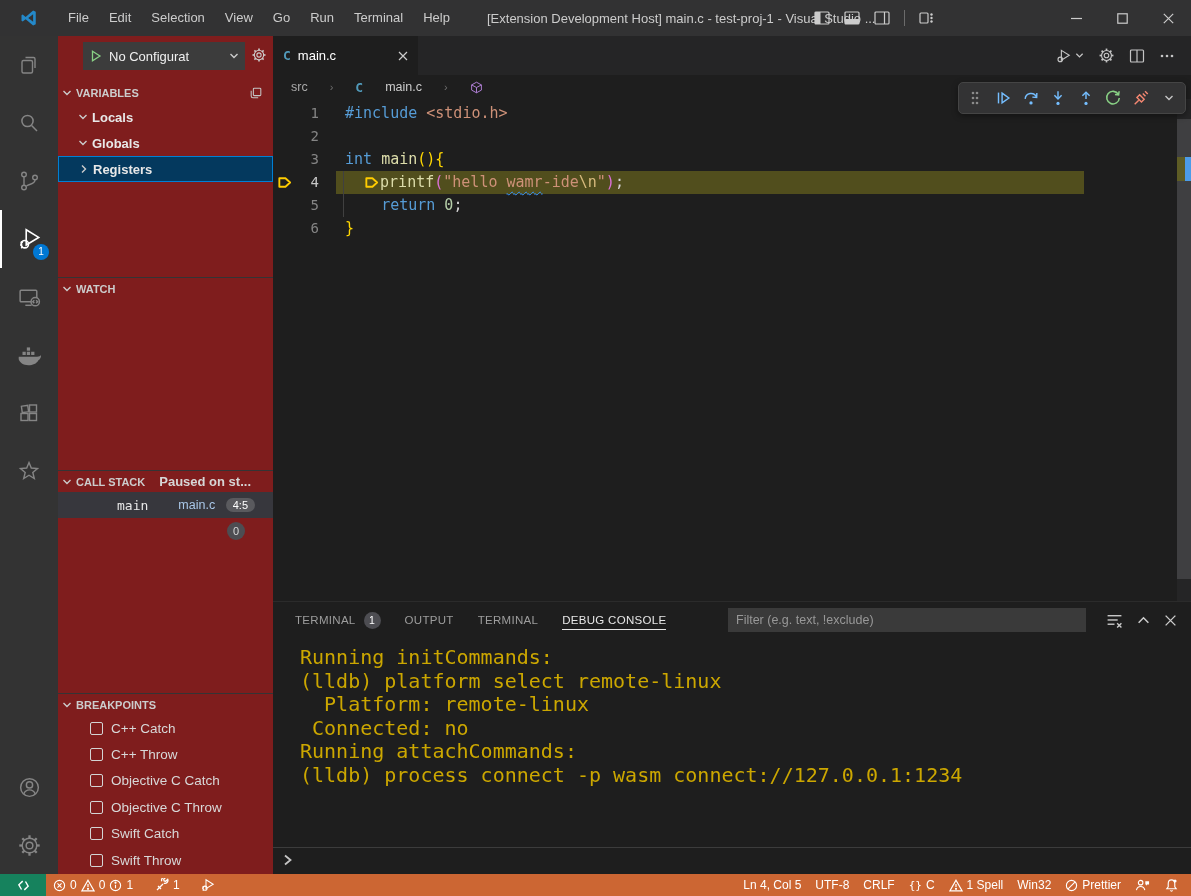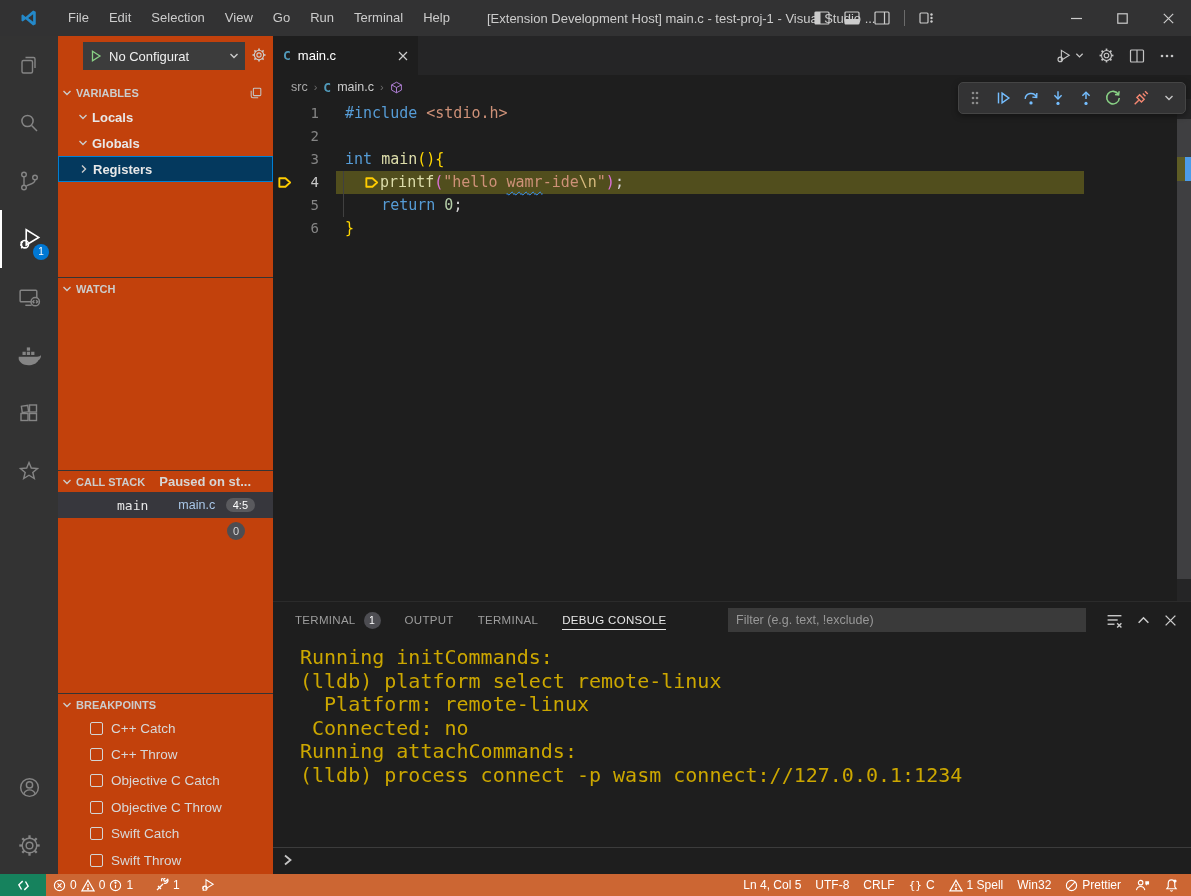--- a/index.html
+++ b/index.html
@@ -24,21 +24,21 @@
   .activitybar { position:absolute; top:36px; left:0; width:58px; bottom:22px; background:#333333;
     display:flex; flex-direction:column; }
   .ab-item { position:relative; height:58px; display:flex; align-items:center; justify-content:center;
     color:#858585; }
   .ab-item.active { color:#ffffff; border-left:2px solid #ffffff; }
   .ab-badge { position:absolute; right:9px; bottom:8px; min-width:16px; height:16px; border-radius:8px;
     background:#0078d4; color:#fff; font-size:10px; line-height:16px; text-align:center; }
   .ab-bottom { margin-top:auto; }
 
   
-  .sidebar { position:absolute; top:36px; left:58px; width:215px; bottom:22px; background:#c2410c;
+  .sidebar { position:absolute; top:36px; left:58px; width:215px; bottom:22px; background:#7f1d1d;
     color:#cccccc; font-size:13px; }
   .debug-controls { position:absolute; top:6px; left:0; right:0; height:30px; }
   .config-dropdown { position:absolute; left:25px; top:0; width:162px; height:28px; background:#3c3c3c;
     display:flex; align-items:center; gap:6px; padding:0 6px; color:#f0f0f0; font-size:13px; }
   .config-label { flex:1; white-space:nowrap; overflow:hidden; }
   .dc-gear { position:absolute; right:6px; top:5px; color:#cccccc; }
 
   .side-section-header { display:flex; align-items:center; gap:4px; height:22px; padding-left:4px;
     font-size:11px; font-weight:bold; color:#cccccc; border-top:1px solid #343435; }
   .side-section-header .hdr-desc { font-size:13px; font-weight:600; color:#d6d6d6; margin-left:10px; }
@@ -68,21 +68,21 @@
   
   .editor-area { position:absolute; top:36px; left:273px; right:0; bottom:22px; background:#1e1e1e; }
   .tabbar { position:absolute; top:0; left:0; right:0; height:39px; background:#252526; display:flex; }
   .tab { width:145px; background:#1e1e1e; display:flex; align-items:center; padding:0 10px; gap:7px;
     color:#ffffff; font-size:13px; }
   .tab-close { margin-left:auto; color:#cccccc; display:flex; }
   .editor-actions { margin-left:auto; display:flex; align-items:center; gap:14px; padding-right:16px;
     color:#c5c5c5; }
   .c-icon { color:#519aba; font-weight:bold; font-size:13px; font-family:"DejaVu Sans Mono", monospace; }
   .breadcrumbs { position:absolute; top:39px; left:0; right:0; height:24px; display:flex; align-items:center;
-    padding-left:18px; gap:6px; color:#a9a9a9; font-size:12.5px; background:#1e1e1e; }
+    padding-left:18px; gap:22px; color:#a9a9a9; font-size:12.5px; background:#1e1e1e; }
   .bc-sep { color:#6f6f6f; font-size:11px; }
   .bc-file { color:#cccccc; }
   .bc-symbol { color:#c5c5c5;margin-top:42px; }
 
   .code-region { position:absolute; top:63px; left:0; right:0; height:502px; background:#1e1e1e;
     font-family:"DejaVu Sans Mono", monospace; font-size:15px; }
   .code-line { position:relative; height:23px; line-height:23px; display:flex; white-space:pre; }
   .glyph-margin { width:22px; flex:none; display:flex; align-items:center; justify-content:center; }
   .line-num { width:24px; flex:none; text-align:right; color:#858585; font-size:14px; }
   .line-num.cur { color:#c6c6c6; }

